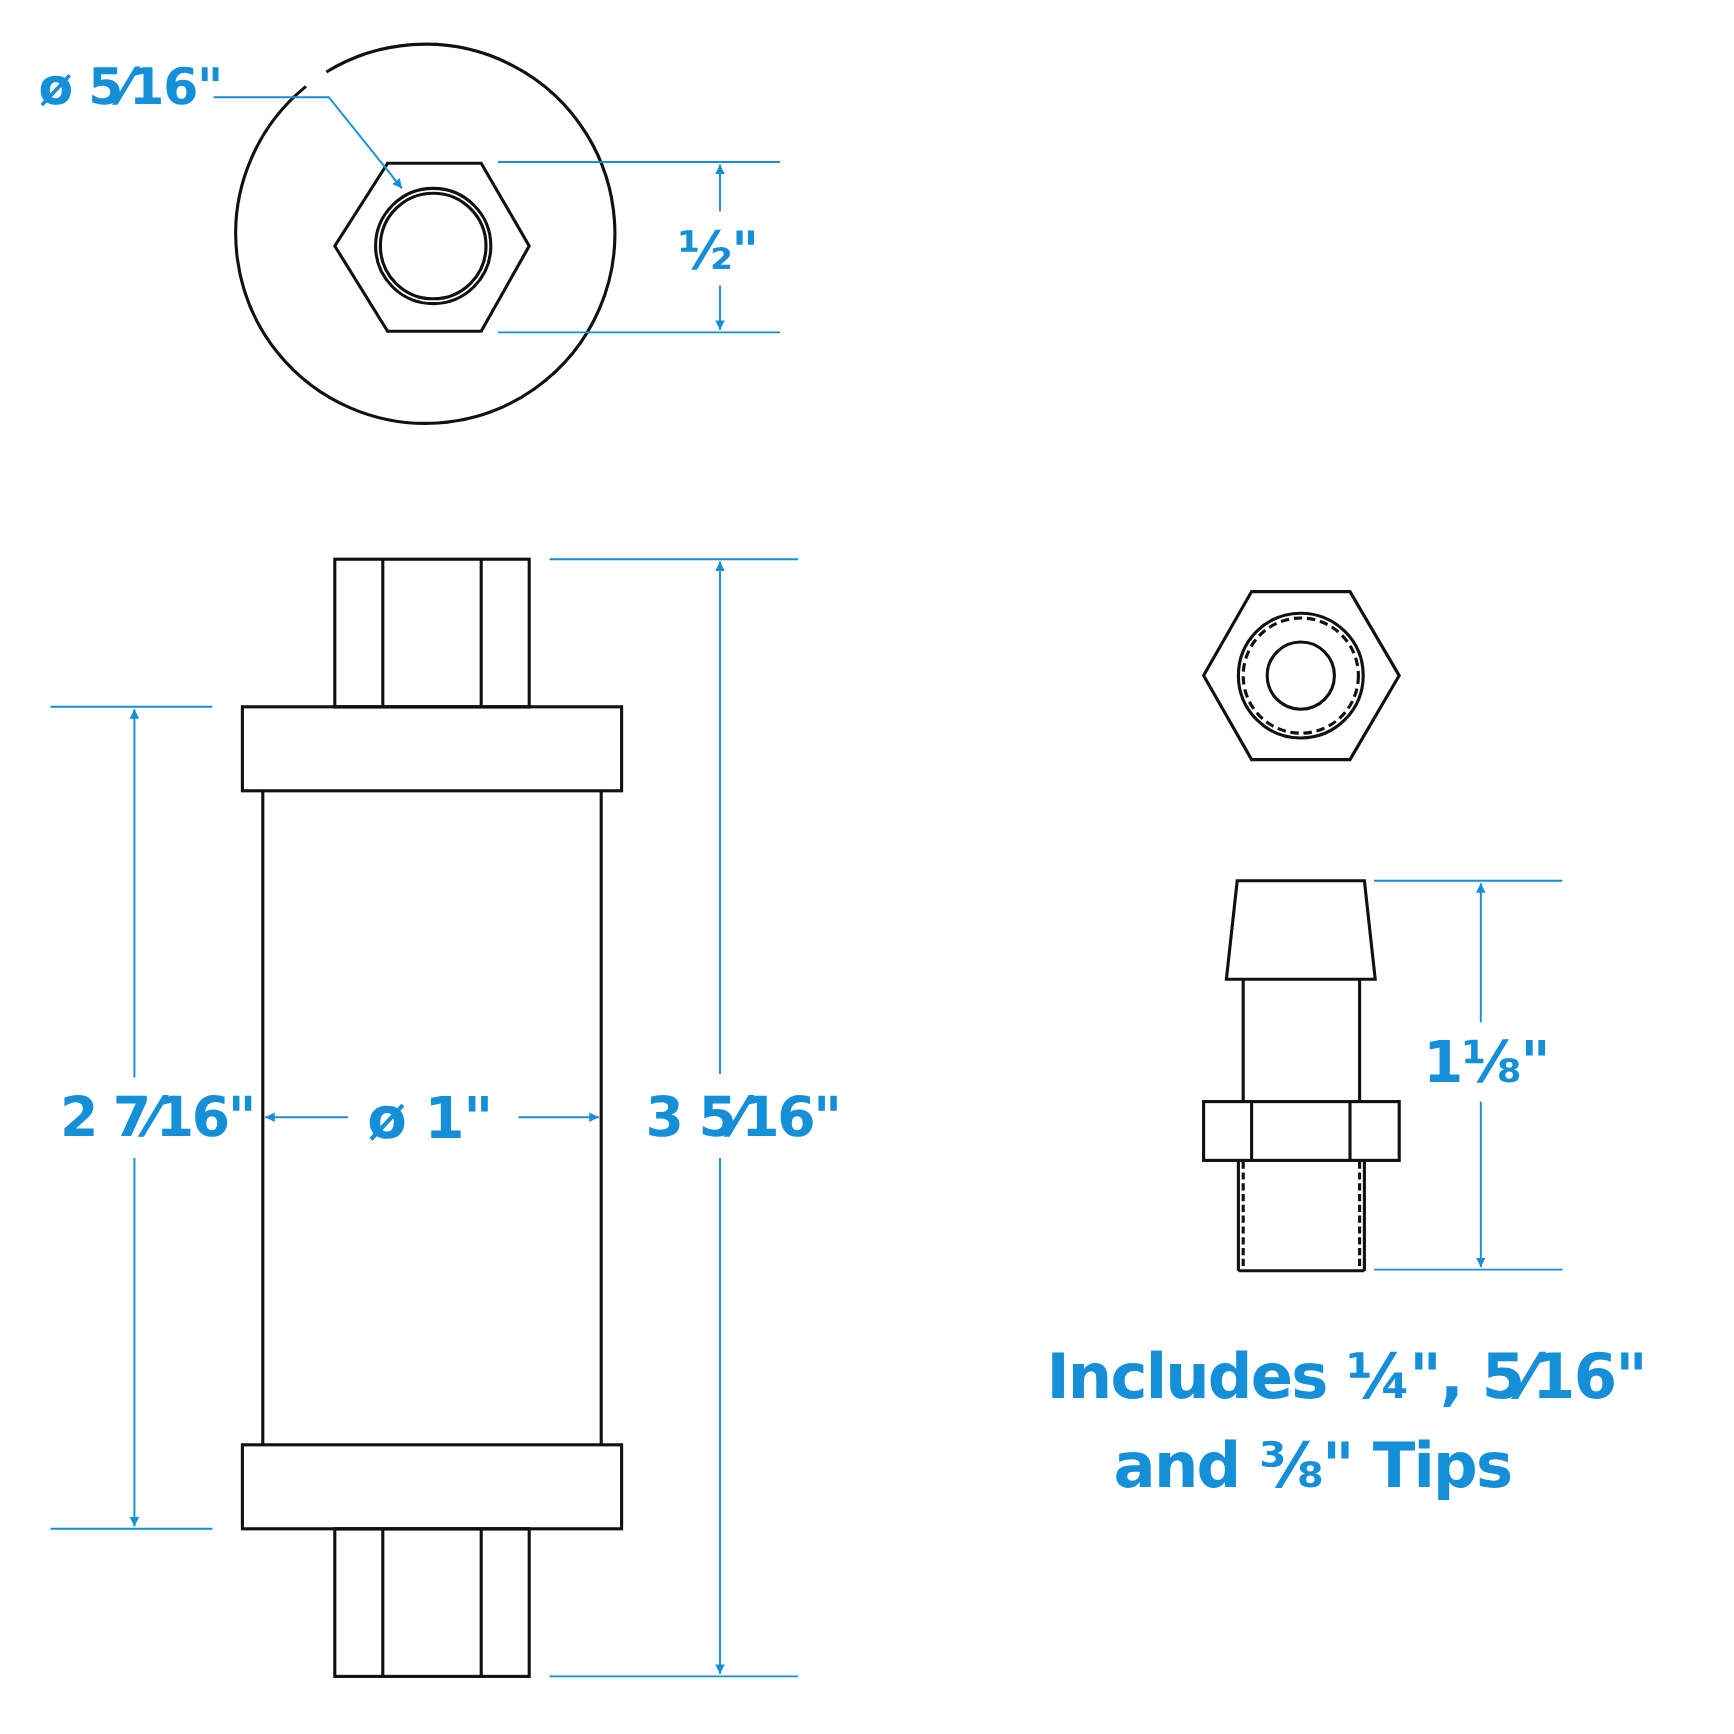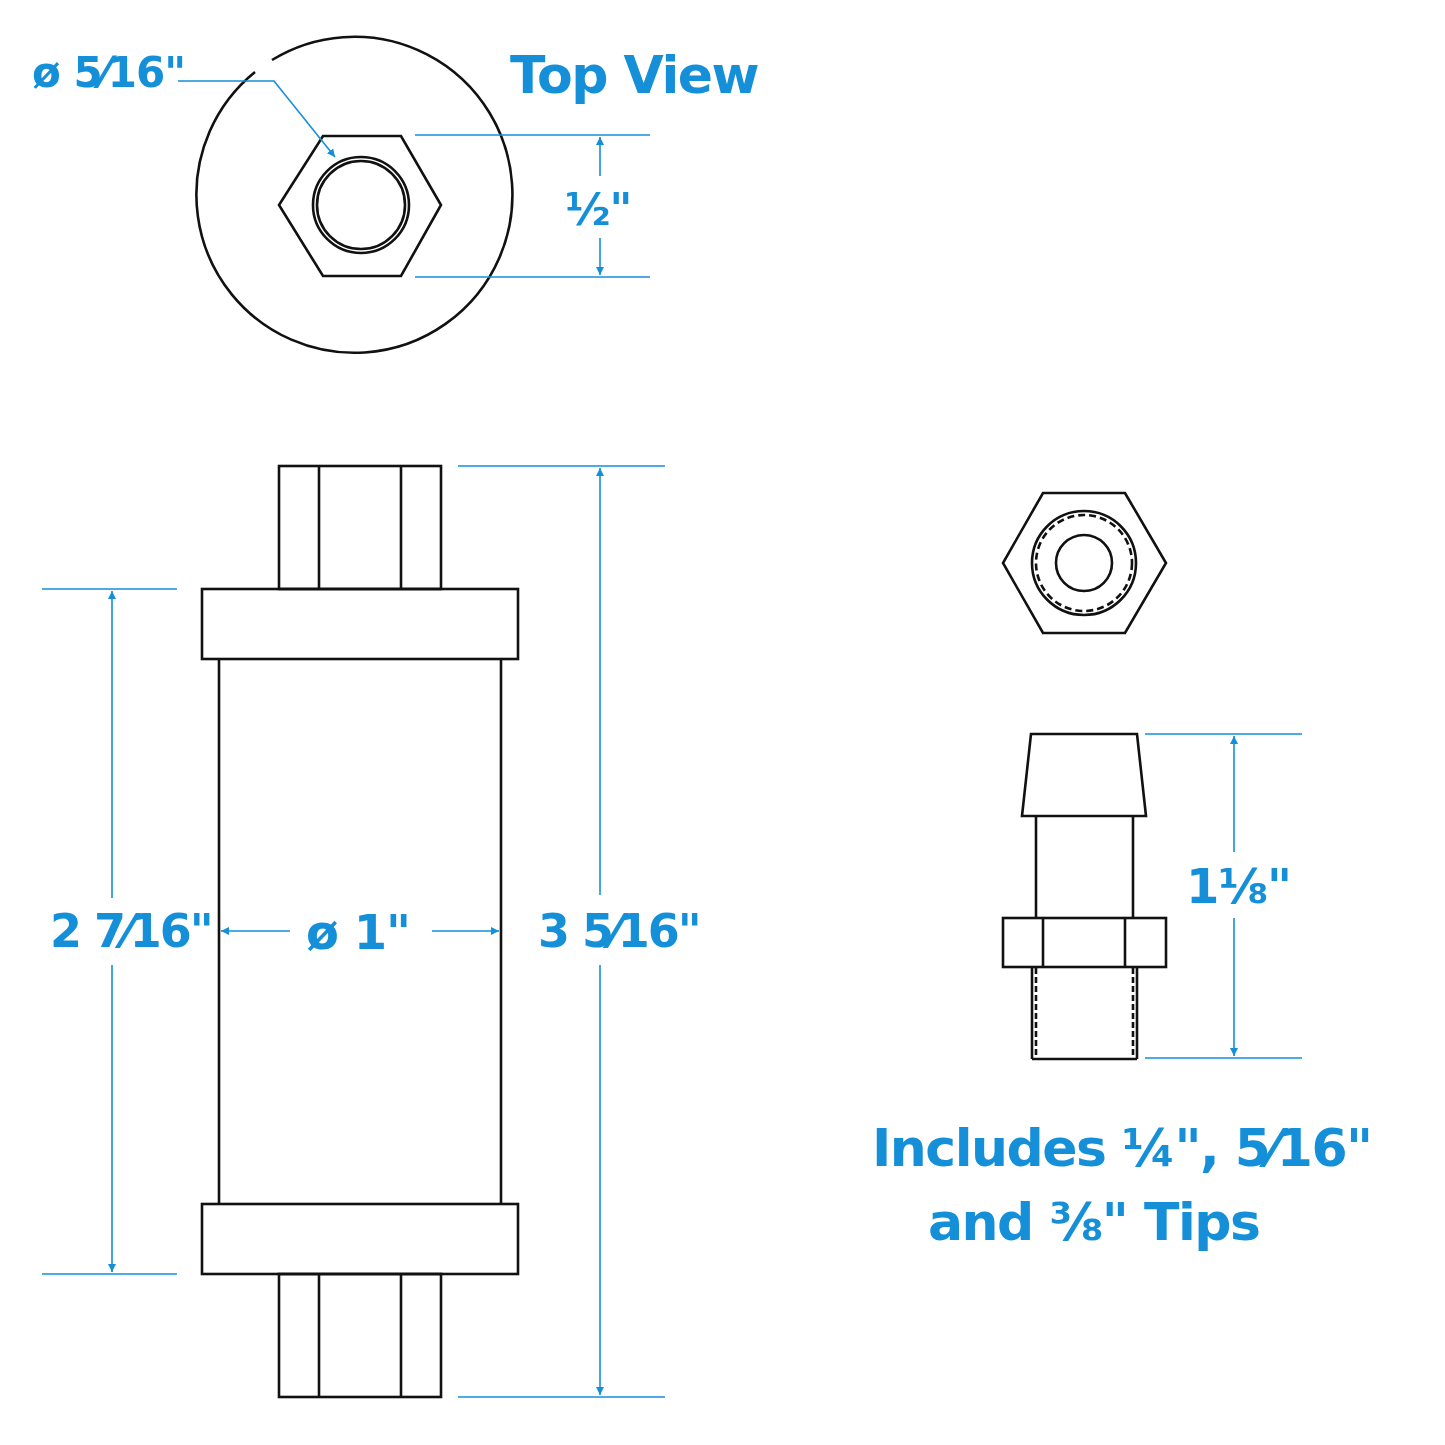--- a/index.html
+++ b/index.html
@@ -105,21 +105,20 @@
     <g class="accent-stroke" stroke="#1590d8">
       <line class="dim" x1="1145" y1="734" x2="1302" y2="734"></line>
       <line class="dim" x1="1145" y1="1058" x2="1302" y2="1058"></line>
       <line class="dim" x1="1234" y1="852" x2="1234" y2="736" marker-end="url(#arrow)"></line>
       <line class="dim" x1="1234" y1="918" x2="1234" y2="1056" marker-end="url(#arrow)"></line>
     </g>
   </svg>
 
   <div class="lbl accent-text" style="left: 32px; top: 52px; font-size: 42px; color: rgb(21, 144, 216);">ø 5⁄16"</div>
 
-  <div class="lbl accent-text" style="left: 510px; top: 49px; font-size: 52px; letter-spacing: -1.5px; color: rgb(21, 144, 216);">Top View</div>
 
   <div class="lbl accent-text" style="left: 565px; top: 188px; font-size: 44px; color: rgb(21, 144, 216);">½"</div>
 
   <div class="lbl accent-text" style="left: 50px; top: 908px; font-size: 46px; letter-spacing: -2px; color: rgb(21, 144, 216);">2 7⁄16"</div>
 
   <div class="lbl accent-text" style="left: 306px; top: 908px; font-size: 48px; color: rgb(21, 144, 216);">ø 1"</div>
 
   <div class="lbl accent-text" style="left: 538px; top: 908px; font-size: 46px; letter-spacing: -2px; color: rgb(21, 144, 216);">3 5⁄16"</div>
 
   <div class="lbl accent-text" style="left: 1186px; top: 862px; font-size: 48px; color: rgb(21, 144, 216);">1⅛"</div>

